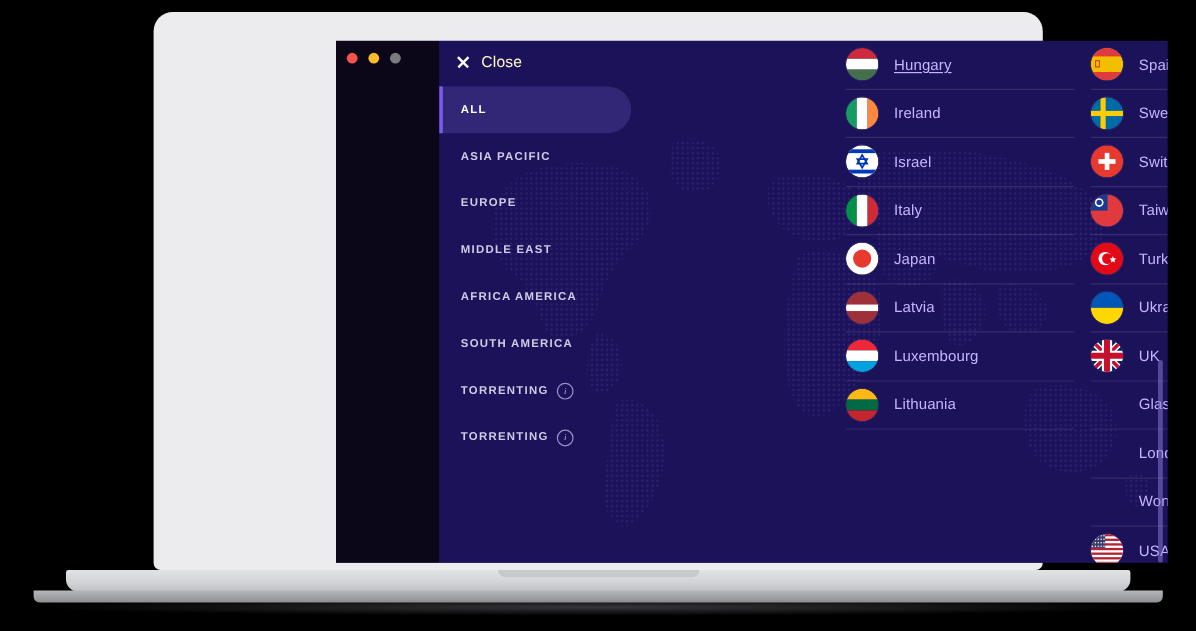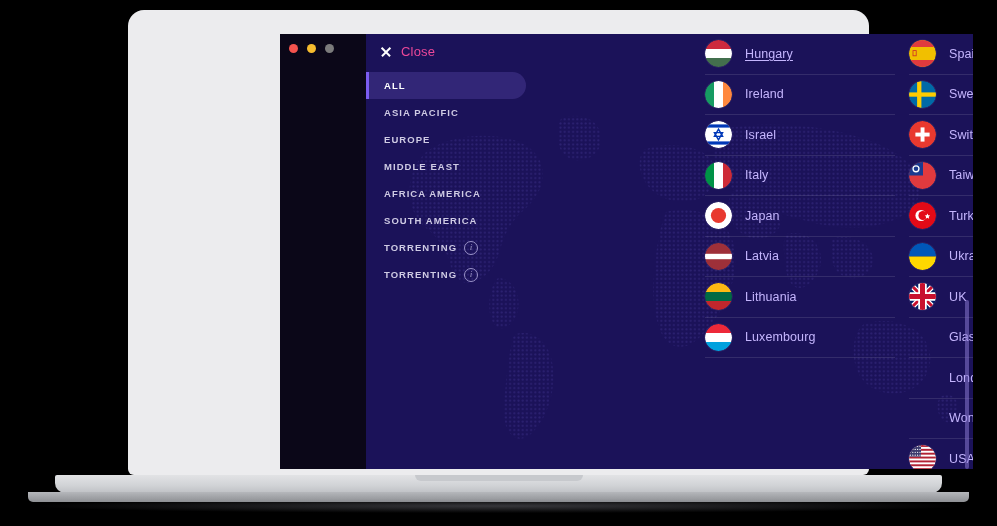--- a/index.html
+++ b/index.html
@@ -126,36 +126,36 @@
   #close-icon::before, #close-icon::after {
     content: "";
     position: absolute;
     left: 0; top: 5px;
     width: 12px; height: 1.5px;
     background: #ffffff;
   }
   #close-icon::before { transform: rotate(45deg); }
   #close-icon::after  { transform: rotate(-45deg); }
   #close-label {
-    color: #ec4899;
+    color: #fef9c3;
     font-size: 13px;
     letter-spacing: 0.2px;
   }
 
   
   #category-sidebar {
     position: absolute;
     left: 0;
     top: 38px;
     width: 160px;
     z-index: 5;
   }
   .cat-item {
     position: relative;
-    height: 27px;
+    height: 39px;
     display: flex;
     align-items: center;
     padding-left: 18px;
     box-sizing: border-box;
     color: #cfcbe4;
     font-size: 9.5px;
     font-weight: bold;
     letter-spacing: 1.05px;
     cursor: pointer;
     text-align: center;
@@ -458,44 +458,44 @@
           </div>
           <div class="country-row">
             <span class="flag">
               <svg viewBox="0 0 27 27">
                 <defs>
                   <clipPath id="c">
                     <circle cx="13.5" cy="13.5" r="13.5"></circle>
                   </clipPath>
                 </defs>
                 <g clip-path="url(#c)">
+                  <rect width="27" height="9" y="0" fill="#ed2939"></rect>
+                  <rect width="27" height="9" y="9" fill="#ffffff"></rect>
+                  <rect width="27" height="9" y="18" fill="#00a1de"></rect>
+                </g>
+              </svg>
+            </span>
+            <span class="country-name">Luxembourg</span>
+          </div>
+          <div class="country-row">
+            <span class="flag">
+              <svg viewBox="0 0 27 27">
+                <defs>
+                  <clipPath id="c">
+                    <circle cx="13.5" cy="13.5" r="13.5"></circle>
+                  </clipPath>
+                </defs>
+                <g clip-path="url(#c)">
                   <rect width="27" height="9" y="0" fill="#fdb913"></rect>
                   <rect width="27" height="9" y="9" fill="#006a44"></rect>
                   <rect width="27" height="9" y="18" fill="#c1272d"></rect>
                 </g>
               </svg>
             </span>
             <span class="country-name">Lithuania</span>
-          </div>
-          <div class="country-row">
-            <span class="flag">
-              <svg viewBox="0 0 27 27">
-                <defs>
-                  <clipPath id="c">
-                    <circle cx="13.5" cy="13.5" r="13.5"></circle>
-                  </clipPath>
-                </defs>
-                <g clip-path="url(#c)">
-                  <rect width="27" height="9" y="0" fill="#ed2939"></rect>
-                  <rect width="27" height="9" y="9" fill="#ffffff"></rect>
-                  <rect width="27" height="9" y="18" fill="#00a1de"></rect>
-                </g>
-              </svg>
-            </span>
-            <span class="country-name">Luxembourg</span>
           </div>
         </div>
 
       <div class="country-col" id="col-right">
           <div class="country-row">
             <span class="flag">
               <svg viewBox="0 0 27 27">
                 <defs>
                   <clipPath id="c">
                     <circle cx="13.5" cy="13.5" r="13.5"></circle>

